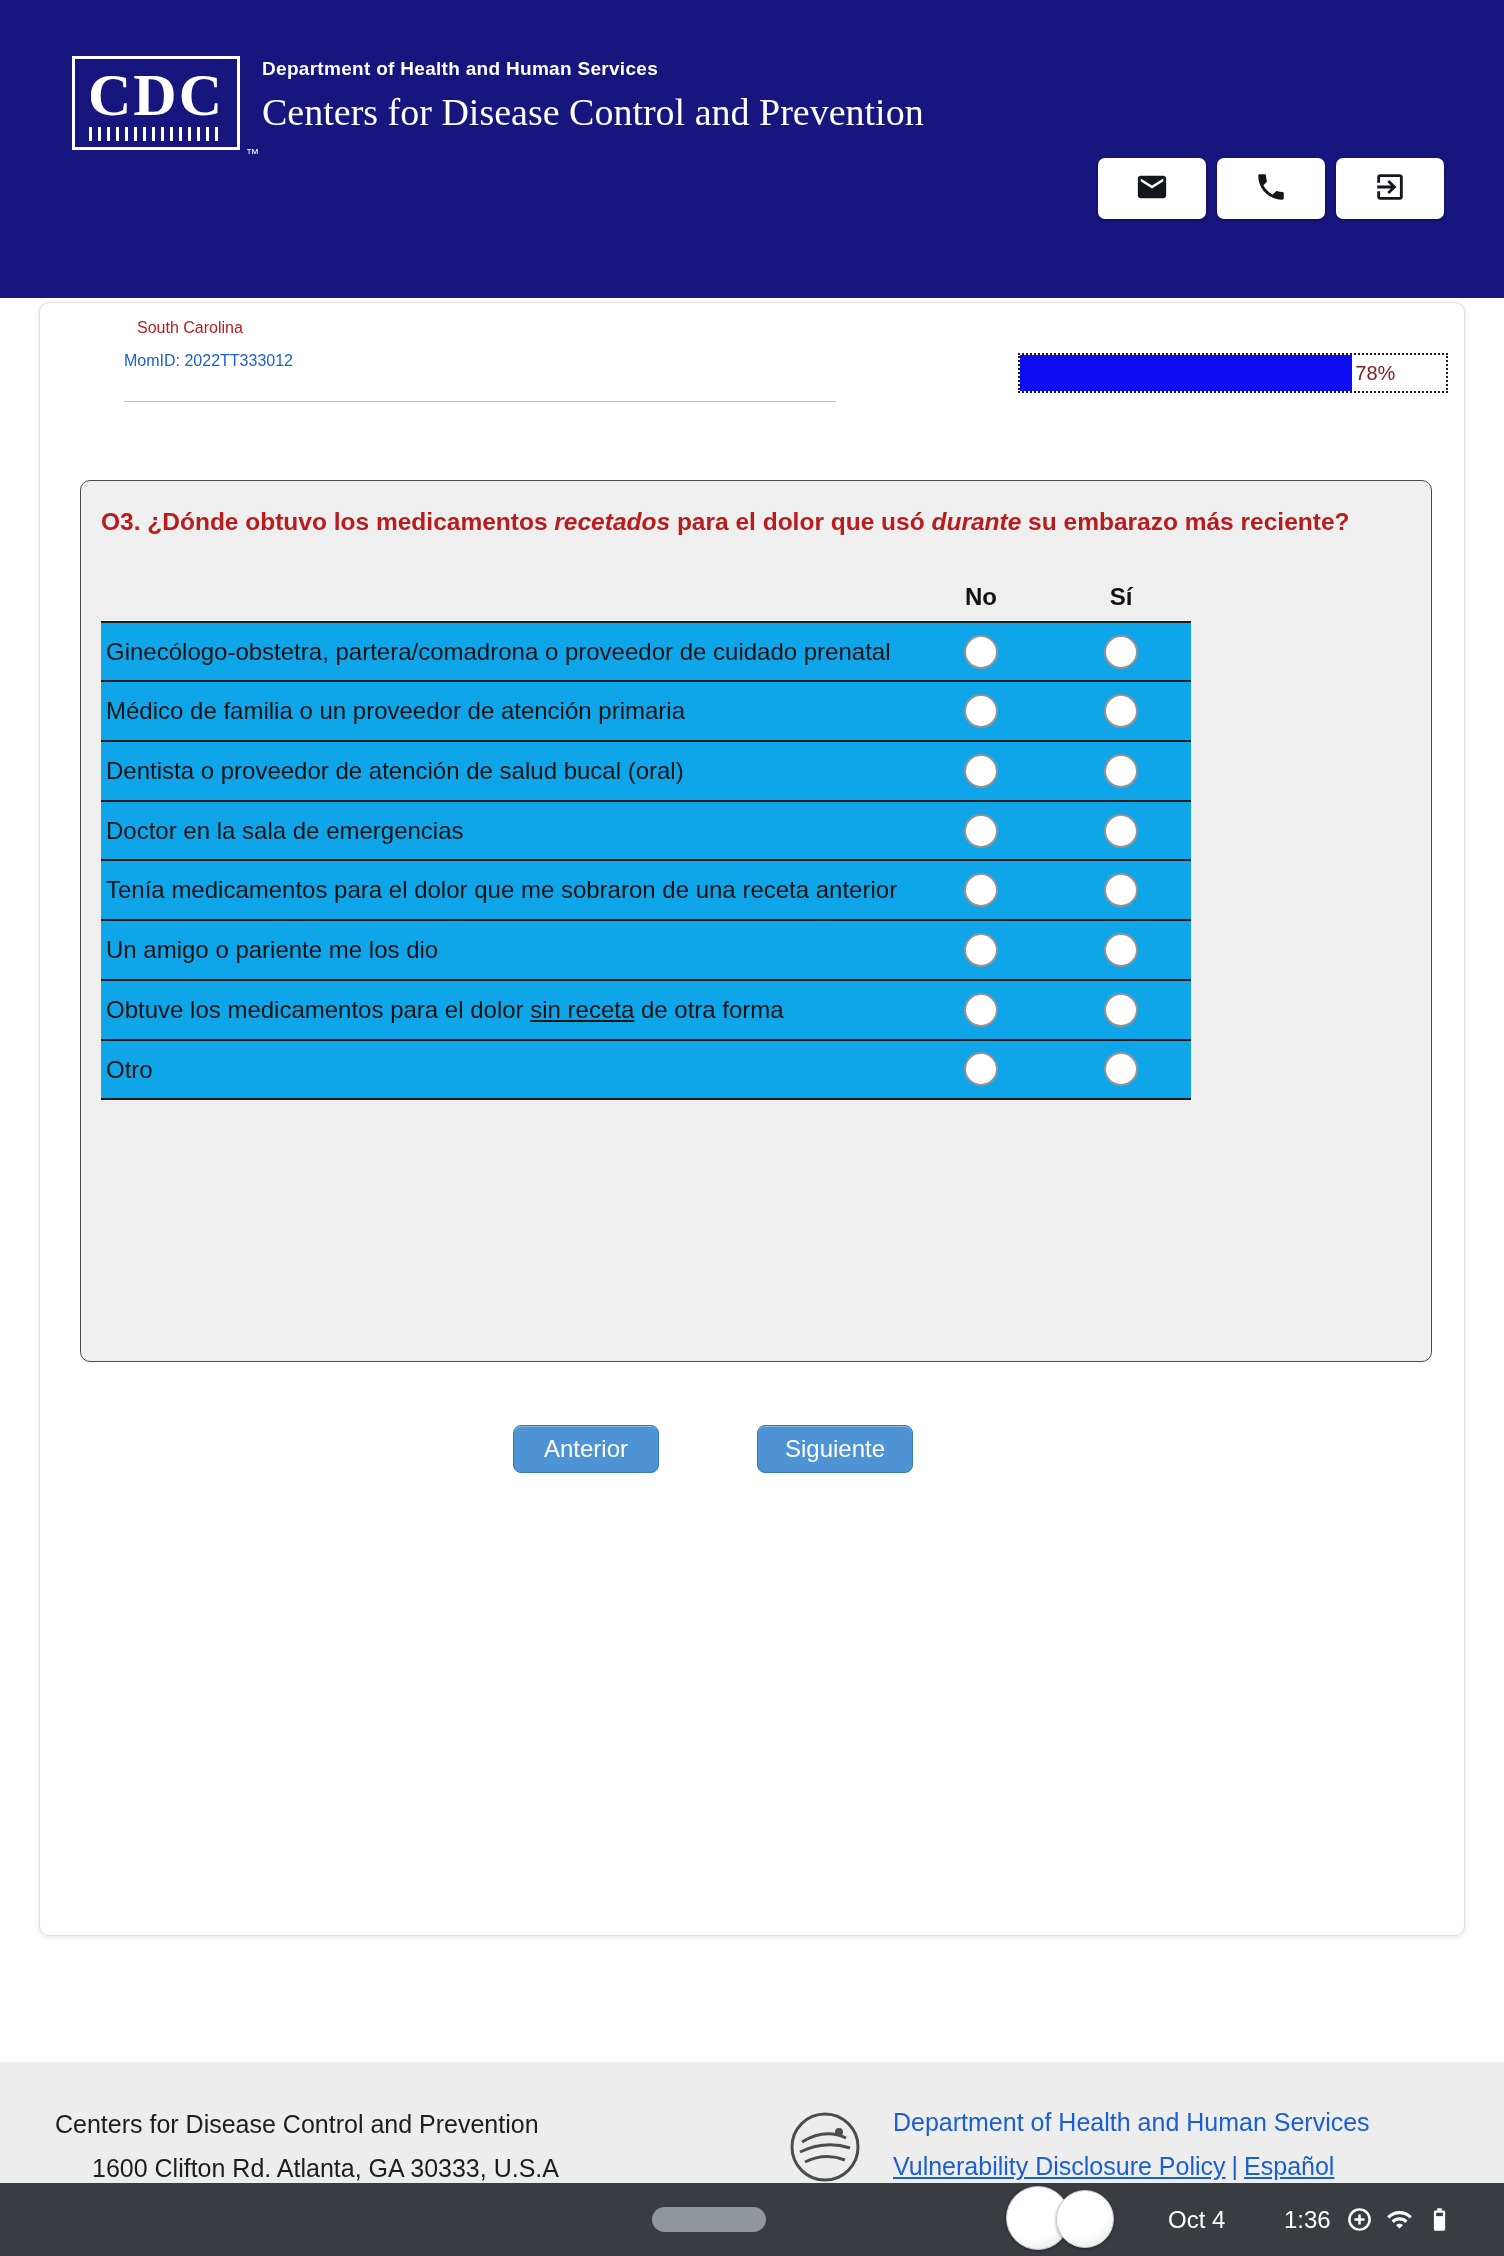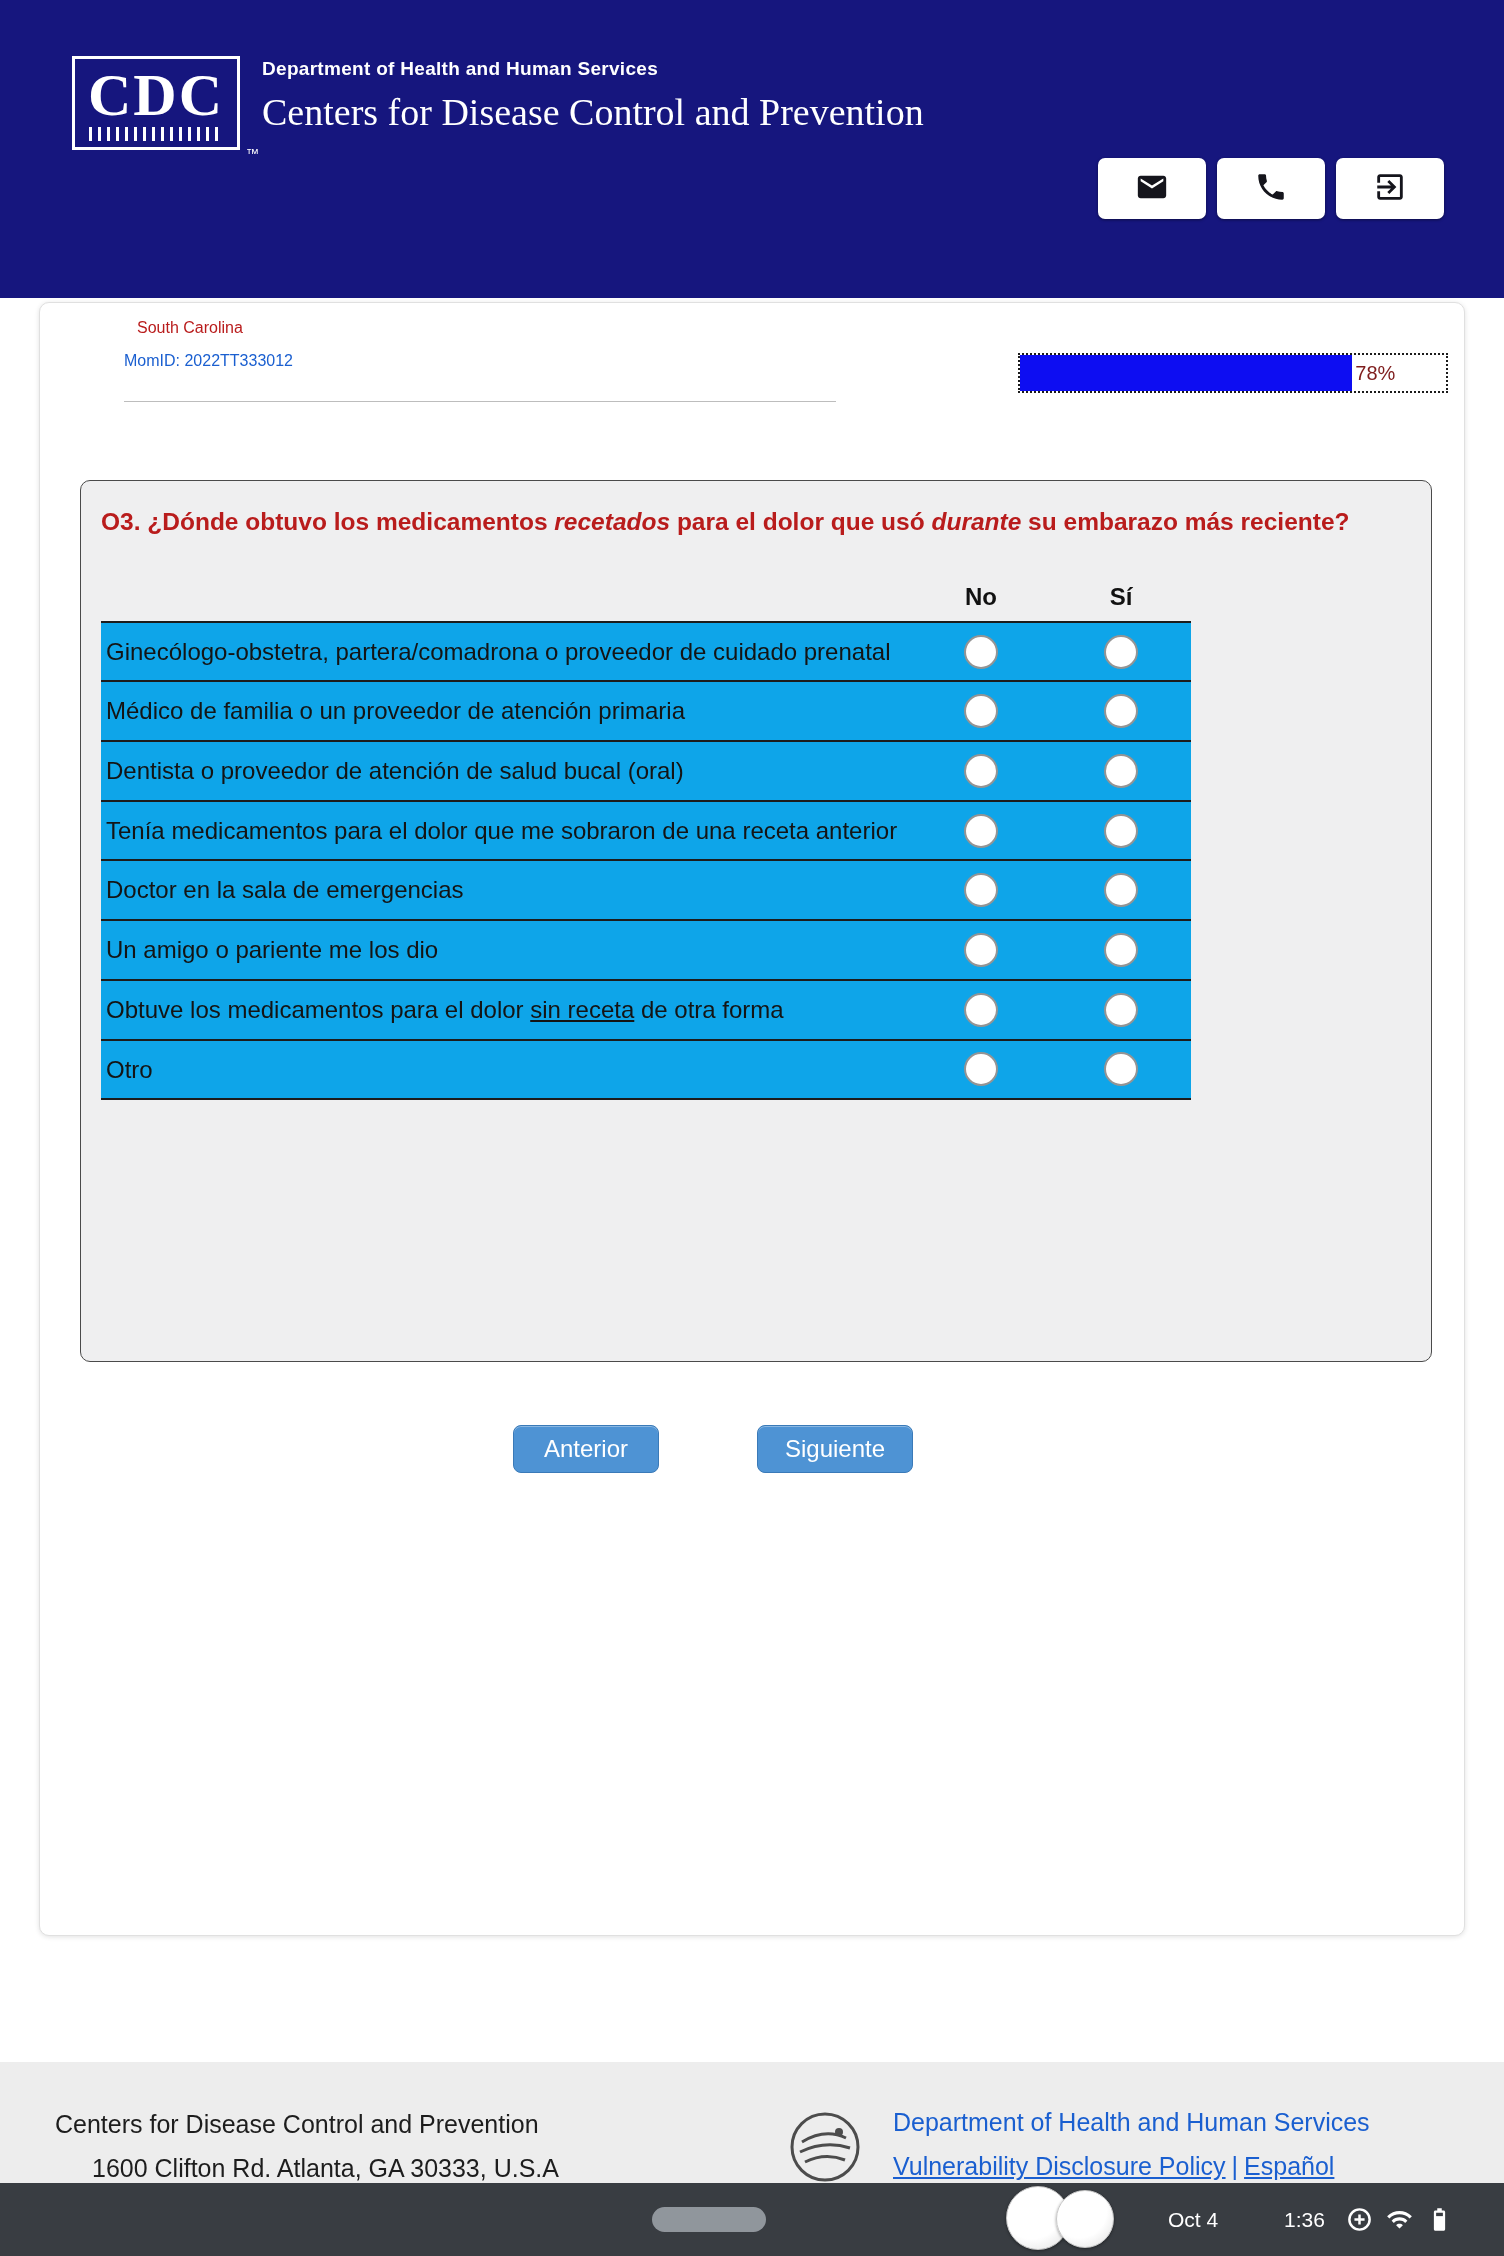--- a/index.html
+++ b/index.html
@@ -69,21 +69,21 @@
   .footer-links2 .sep { text-decoration: none; padding: 0 6px; }
 
   
   .android-bar { position: absolute; left: 0; top: 2183px; width: 100%; height: 73px; background: #393d42; }
   .nav-pill { position: absolute; left: 652px; top: 24px; width: 114px; height: 25px; border-radius: 13px;
               background: #9aa0a6; opacity: .9; cursor: pointer; }
   .chat-head { position: absolute; border-radius: 50%; border: 1px solid #c7c7c7; cursor: pointer;
                background: radial-gradient(circle at 40% 35%, #ffffff 55%, #dcdcdc); box-shadow: 0 1px 3px rgba(0,0,0,.4); }
   .chat-head.first { left: 1006px; top: 3px; width: 64px; height: 64px; }
   .chat-head.second { left: 1056px; top: 7px; width: 58px; height: 58px; }
-  .bar-text { position: absolute; top: 0; height: 73px; line-height: 73px; color: #fff; font-size: 21px; }
+  .bar-text { position: absolute; top: 0; height: 73px; line-height: 73px; color: #fff; font-size: 24px; }
   .bar-date { left: 1168px; }
   .bar-time { left: 1284px; }
   .bar-icons { position: absolute; left: 1346px; top: 23px; display: flex; gap: 13px; align-items: center; }
   .bar-icons svg { width: 27px; height: 27px; }
 </style>
 </head>
 <body>
 
 <div class="screen">
 
@@ -153,26 +153,26 @@
             <td class="label"><span>Médico de familia o un proveedor de atención primaria</span><span class="u"></span><span></span></td>
             <td class="radio-col"><span class="radio"></span></td>
             <td class="radio-col"><span class="radio"></span></td>
           </tr>
           <tr>
             <td class="label"><span>Dentista o proveedor de atención de salud bucal (oral)</span><span class="u"></span><span></span></td>
             <td class="radio-col"><span class="radio"></span></td>
             <td class="radio-col"><span class="radio"></span></td>
           </tr>
           <tr>
+            <td class="label"><span>Doctor en la sala de emergencias</span><span class="u"></span><span></span></td>
+            <td class="radio-col"><span class="radio"></span></td>
+            <td class="radio-col"><span class="radio"></span></td>
+          </tr>
+          <tr>
             <td class="label"><span>Tenía medicamentos para el dolor que me sobraron de una receta anterior</span><span class="u"></span><span></span></td>
-            <td class="radio-col"><span class="radio"></span></td>
-            <td class="radio-col"><span class="radio"></span></td>
-          </tr>
-          <tr>
-            <td class="label"><span>Doctor en la sala de emergencias</span><span class="u"></span><span></span></td>
             <td class="radio-col"><span class="radio"></span></td>
             <td class="radio-col"><span class="radio"></span></td>
           </tr>
           <tr>
             <td class="label"><span>Un amigo o pariente me los dio</span><span class="u"></span><span></span></td>
             <td class="radio-col"><span class="radio"></span></td>
             <td class="radio-col"><span class="radio"></span></td>
           </tr>
           <tr>
             <td class="label"><span>Obtuve los medicamentos para el dolor </span><span class="u">sin receta</span><span> de otra forma</span></td>

